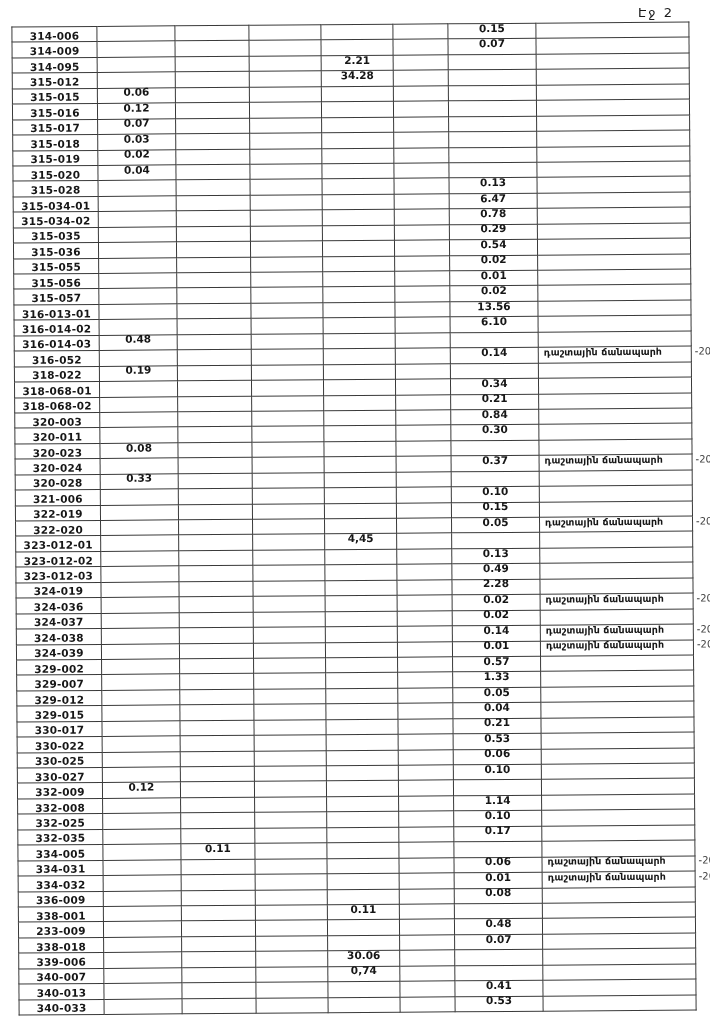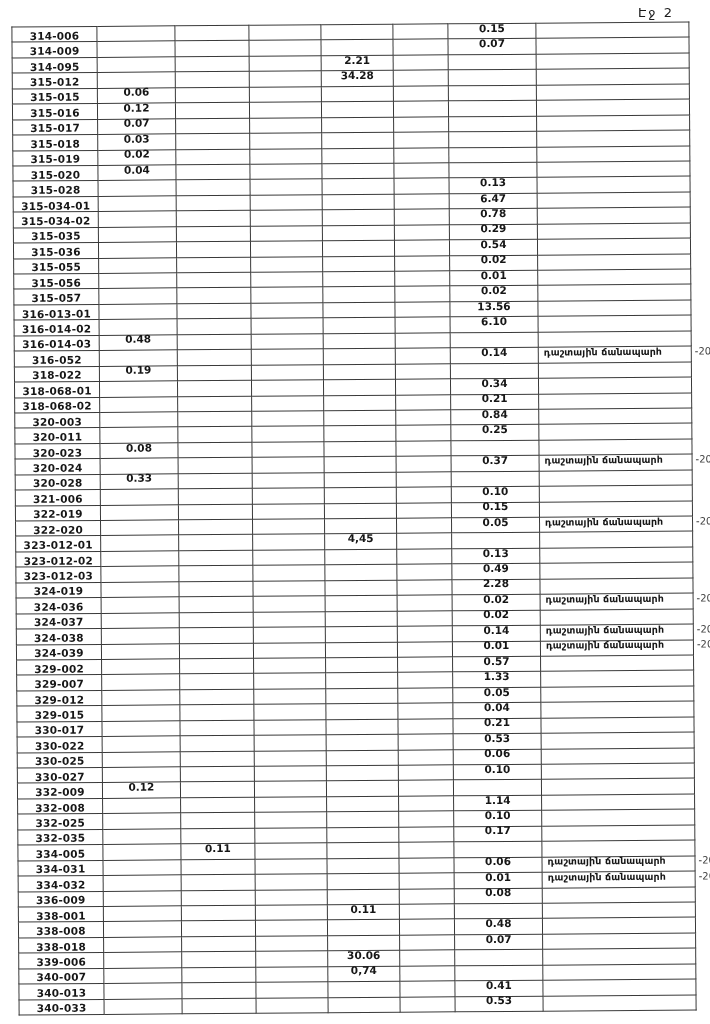--- a/index.html
+++ b/index.html
@@ -393,21 +393,21 @@
           <td class="c8"></td>
           <td class="c9"></td>
         </tr>
         <tr>
           <td class="c1"><span class="code">320-011</span></td>
           <td class="c2"><span class="val"></span></td>
           <td class="c3"><span class="val"></span></td>
           <td class="c4"><span class="val"></span></td>
           <td class="c5"><span class="val"></span></td>
           <td class="c6"><span class="val"></span></td>
-          <td class="c7"><span class="val">0.25</span></td>
+          <td class="c7"><span class="val">0.30</span></td>
           <td class="c8"></td>
           <td class="c9"></td>
         </tr>
         <tr>
           <td class="c1"><span class="code">320-023</span></td>
           <td class="c2"><span class="val">0.08</span></td>
           <td class="c3"><span class="val"></span></td>
           <td class="c4"><span class="val"></span></td>
           <td class="c5"><span class="val"></span></td>
           <td class="c6"><span class="val"></span></td>
@@ -739,21 +739,21 @@
           <td class="c2"><span class="val"></span></td>
           <td class="c3"><span class="val"></span></td>
           <td class="c4"><span class="val"></span></td>
           <td class="c5"><span class="val">0.11</span></td>
           <td class="c6"><span class="val"></span></td>
           <td class="c7"><span class="val"></span></td>
           <td class="c8"></td>
           <td class="c9"></td>
         </tr>
         <tr>
-          <td class="c1"><span class="code">338-008</span></td>
+          <td class="c1"><span class="code">233-009</span></td>
           <td class="c2"><span class="val"></span></td>
           <td class="c3"><span class="val"></span></td>
           <td class="c4"><span class="val"></span></td>
           <td class="c5"><span class="val"></span></td>
           <td class="c6"><span class="val"></span></td>
           <td class="c7"><span class="val">0.48</span></td>
           <td class="c8"></td>
           <td class="c9"></td>
         </tr>
         <tr>

